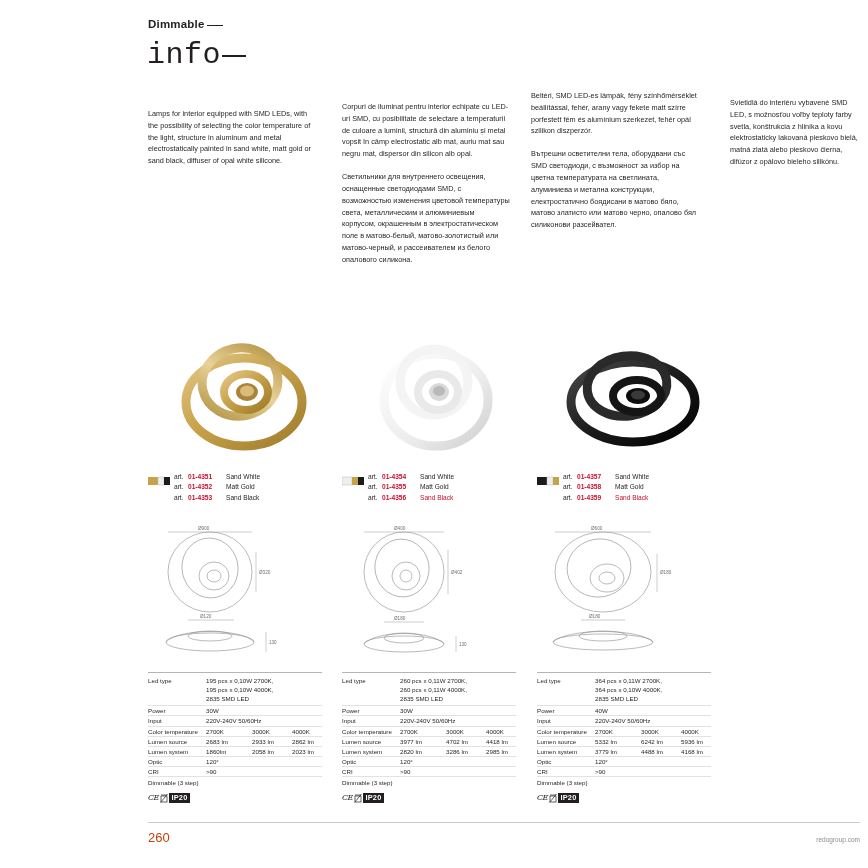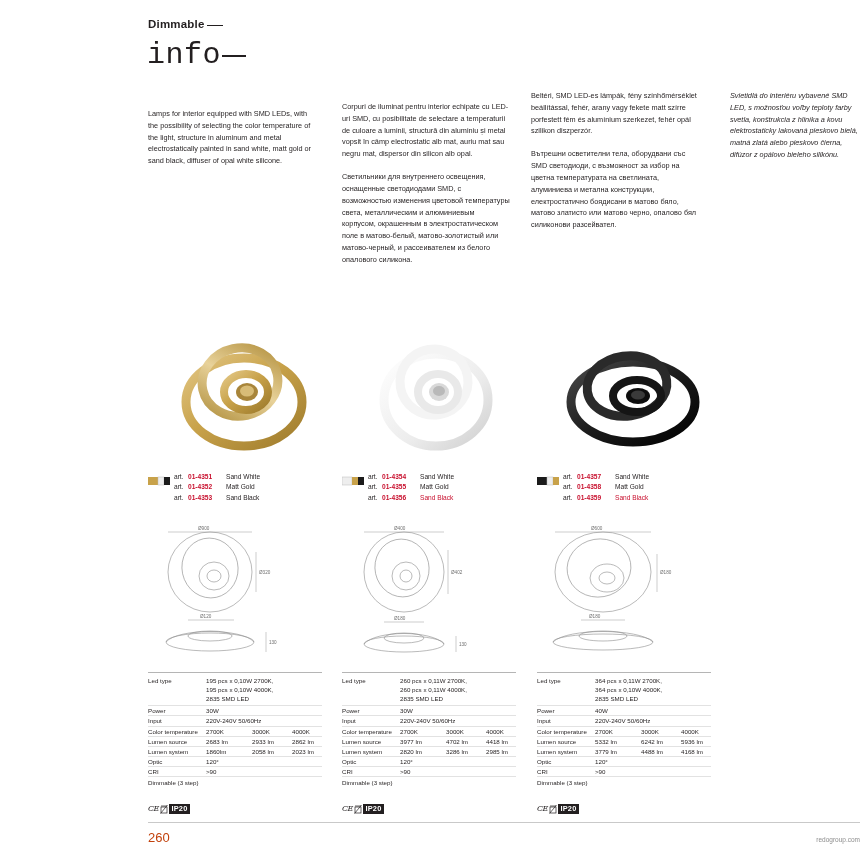--- a/index.html
+++ b/index.html
@@ -58,21 +58,21 @@
     position: absolute;
     font-size: 7.3px;
     line-height: 1.62;
     color: #231f20;
     width: 168px;
   }
   .desc-col p { margin: 0 0 11px 0; }
   #dc0 { left: 148px; top: 108px; }
   #dc1 { left: 342px; top: 101px; }
   #dc2 { left: 511px; top: 90px; margin-left: 20px; }
-  #dc3 { left: 730px; top: 90px; width: 130px; font-style: italic;}
+  #dc3 { left: 730px; top: 97px; width: 130px;}
 
   
   .product {
     position: absolute;
     top: 330px;
     width: 195px;
   }
   #p0 { left: 148px; }
   #p1 { left: 342px; }
   #p2 { left: 537px; }
@@ -147,21 +147,21 @@
   }
   .srow .k { width: 58px; flex: 0 0 58px; }
   .srow .v { flex: 1; }
   .srow .v2 { width: 46px; flex: 0 0 46px;}
   .srow .v3 { width: 40px; flex: 0 0 40px;}
   .srow .v4 { flex: 1; }
   .srow.multi .v { line-height: 1.45; }
   .srow.nb { border-bottom: none; }
 
   .badges {
-    margin-top: 17px;
+    margin-top: 6px;
     display: flex;
     align-items: center;
     gap: 1px;
     font-size: 6px;
   }
   .ce {
     font-family: "DejaVu Serif", serif;
     font-style: italic;
     font-size: 8px;
     letter-spacing: -0.5px;

